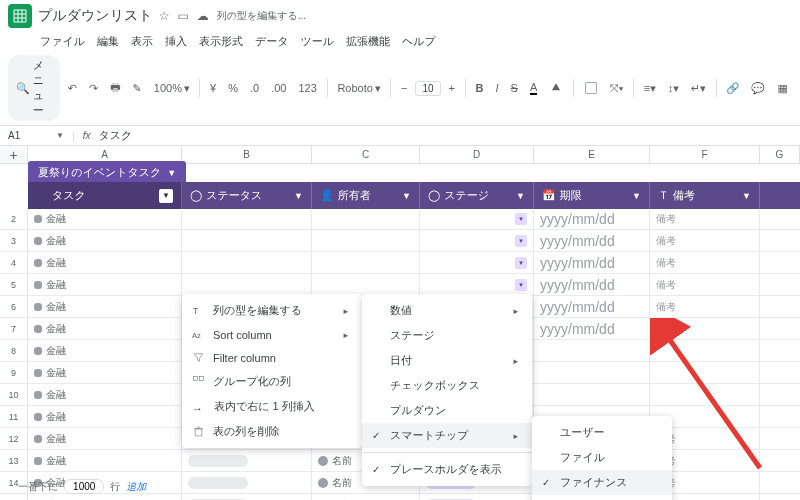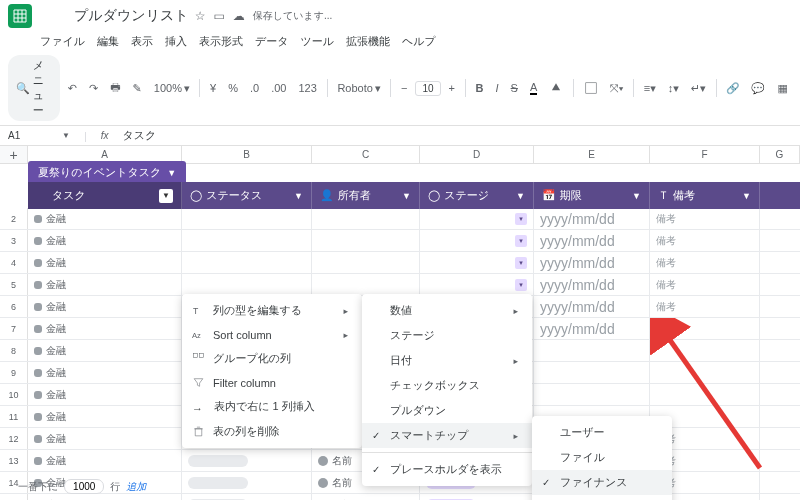--- a/index.html
+++ b/index.html
@@ -2,38 +2,38 @@
 <html><head>
 <meta charset="utf-8">
 <style>
 * { margin: 0; padding: 0; box-sizing: border-box; font-family: Arial, "Hiragino Sans", sans-serif; }
 body { background: #fff; font-size: 11px; color: #3c4043; overflow: hidden; width: 800px; height: 500px; position: relative; }
 
 
 .title-bar { display: flex; align-items: center; padding: 4px 8px; gap: 6px; }
 .logo { width: 24px; height: 24px; background: #0f9d58; border-radius: 4px; display: flex; align-items: center; justify-content: center; }
 .logo svg { width: 16px; height: 16px; fill: #fff; }
-.doc-title { font-size: 14px; color: #3c4043; margin-left: 36px; }
+.doc-title { font-size: 14px; color: #3c4043; }
 .title-icons { display: flex; gap: 8px; color: #5f6368; font-size: 12px; align-items: center; }
 .saving { font-size: 10px; color: #5f6368; }
 
 
 .menu-bar { display: flex; gap: 12px; padding: 2px 10px 2px 40px; font-size: 11px; color: #3c4043; }
 .menu-item { cursor: pointer; }
 
 
 .toolbar { display: flex; align-items: center; padding: 4px 8px; gap: 4px; border-bottom: 1px solid #e0e0e0; font-size: 11px; }
 .search-tool { display: flex; align-items: center; gap: 3px; background: #f1f3f4; padding: 3px 8px; border-radius: 12px; }
 .tool-sep { width: 1px; height: 18px; background: #dadce0; margin: 0 2px; }
 .tool-btn { padding: 3px 4px; color: #5f6368; display: flex; align-items: center; gap: 2px; cursor: pointer; border-radius: 3px; }
 .font-size-box { border: 1px solid #dadce0; border-radius: 3px; padding: 1px 6px; font-size: 10px; }
 .tool-btn svg { width: 14px; height: 14px; fill: #5f6368; }
 
 
-.fx-row { display: flex; align-items: center; padding: 2px 8px; border-bottom: 1px solid #e0e0e0; gap: 14px; }
+.fx-row { display: flex; align-items: center; padding: 2px 8px; border-bottom: 1px solid #e0e0e0; gap: 8px; }
 .name-box { width: 40px; font-size: 10px; color: #3c4043; }
 .fx-sep { color: #dadce0; }
 .fx-label { font-style: italic; color: #5f6368; font-size: 10px; }
 .fx-val { font-size: 11px; color: #3c4043; }
 
 
 .sheet { position: relative; }
 .col-headers { display: flex; background: #fff; border-bottom: 1px solid #e0e0e0; }
 .row-hdr-spacer { width: 28px; border-right: 1px solid #e0e0e0; background:#f8f9fa; display:flex;align-items:center;justify-content:center;font-size:12px;color:#5f6368;}
 .row-hdr-spacer.plus{font-size:14px;}
@@ -104,21 +104,21 @@
   <div class="logo">
     <svg viewBox="0 0 24 24">
         <path d="M3 3h18v18H3zM3 9h18M3 15h18M9 3v18M15 3v18" stroke="#fff" stroke-width="1.5" fill="none"></path>
       </svg>
   </div>
   <span class="doc-title">プルダウンリスト</span>
   <span class="title-icons">
     <span>☆</span>
     <span>▭</span>
     <span>☁</span>
-    <span class="saving">保存しています...</span>
+    <span class="saving">列の型を編集する...</span>
   </span>
 </div>
 
 <div class="menu-bar">
   <span class="menu-item">ファイル</span>
   <span class="menu-item">編集</span>
   <span class="menu-item">表示</span>
   <span class="menu-item">挿入</span>
   <span class="menu-item">表示形式</span>
   <span class="menu-item">データ</span>
@@ -521,30 +521,30 @@
       </div>
     <div class="mi">
         <svg viewBox="0 0 24 24">
           <text x="0" y="18" font-size="14">Aᴢ</text>
         </svg>
         <span>Sort column</span>
         <span class="sub">▸</span>
       </div>
     <div class="mi">
         <svg viewBox="0 0 24 24">
+          <path d="M4 5h16l-6 8v6l-4-2v-4z" fill="none" stroke="#5f6368"></path>
+        </svg>
+        <span>Filter column</span>
+      </div>
+    <div class="mi">
+        <svg viewBox="0 0 24 24">
           <rect x="3" y="3" width="7" height="7" fill="none" stroke="#5f6368"></rect>
           <rect x="14" y="3" width="7" height="7" fill="none" stroke="#5f6368"></rect>
         </svg>
         <span>グループ化の列</span>
-      </div>
-    <div class="mi">
-        <svg viewBox="0 0 24 24">
-          <path d="M4 5h16l-6 8v6l-4-2v-4z" fill="none" stroke="#5f6368"></path>
-        </svg>
-        <span>Filter column</span>
       </div>
     <div class="mi">
         <span class="mi-space">→</span>
         <span>表内で右に 1 列挿入</span>
       </div>
     <div class="mi">
         <svg viewBox="0 0 24 24">
           <path d="M6 7h12v13H6zM4 7h16M9 4h6" fill="none" stroke="#5f6368"></path>
         </svg>
         <span>表の列を削除</span>

